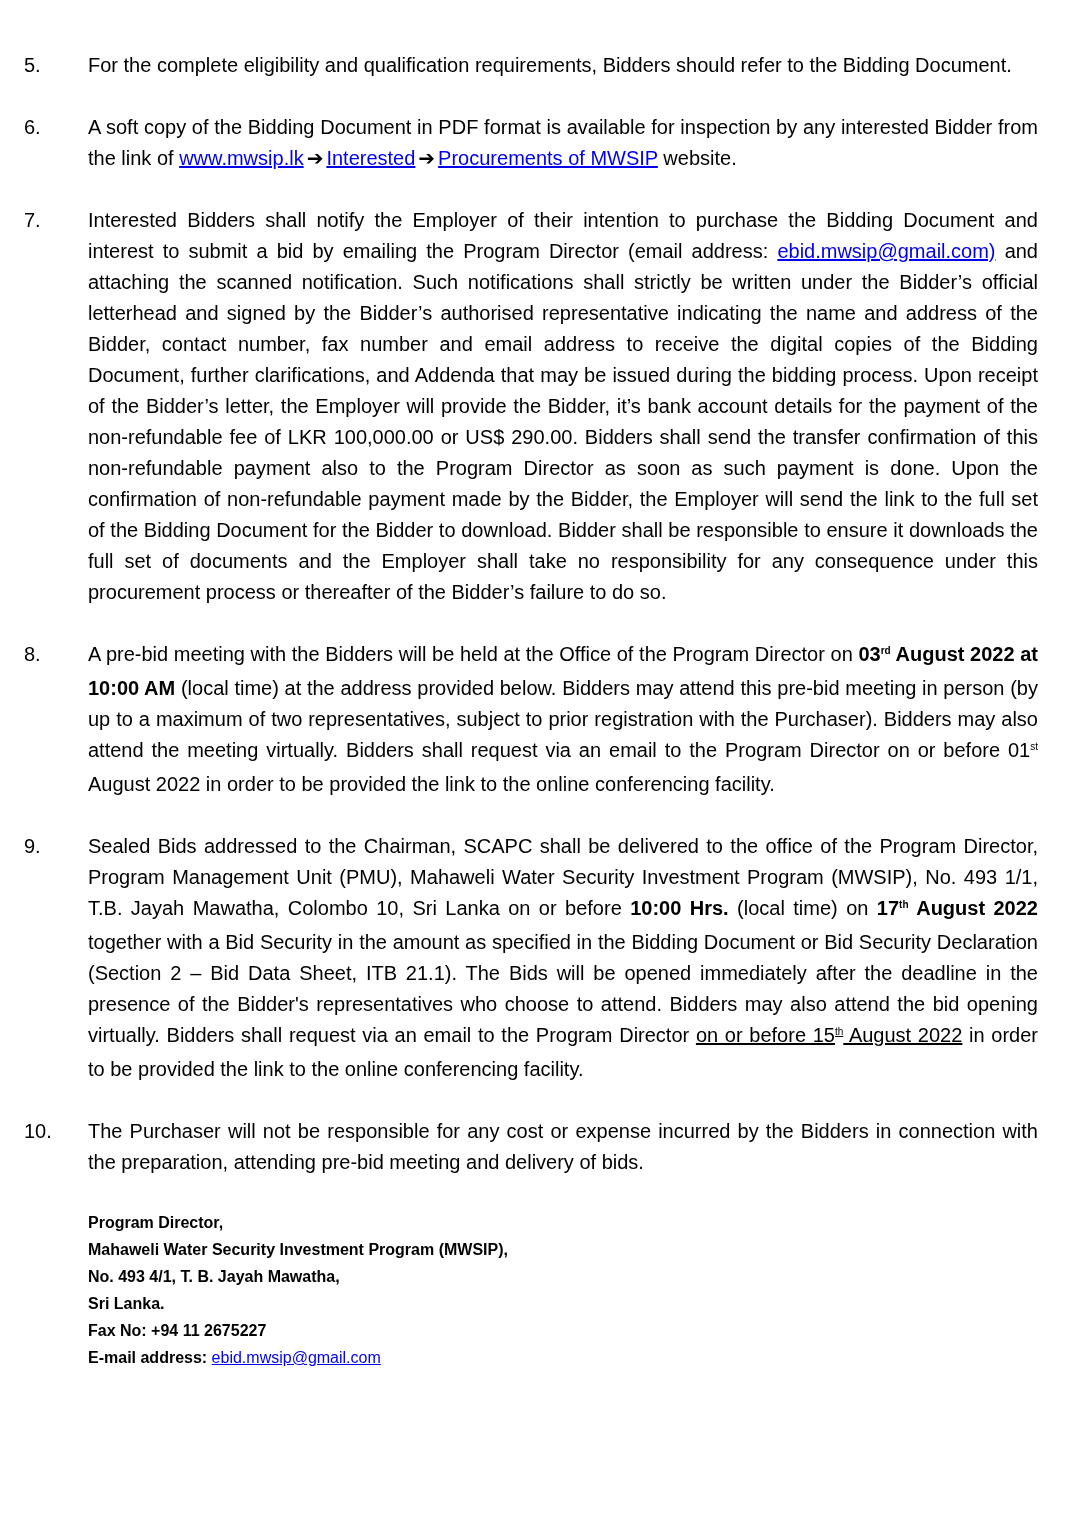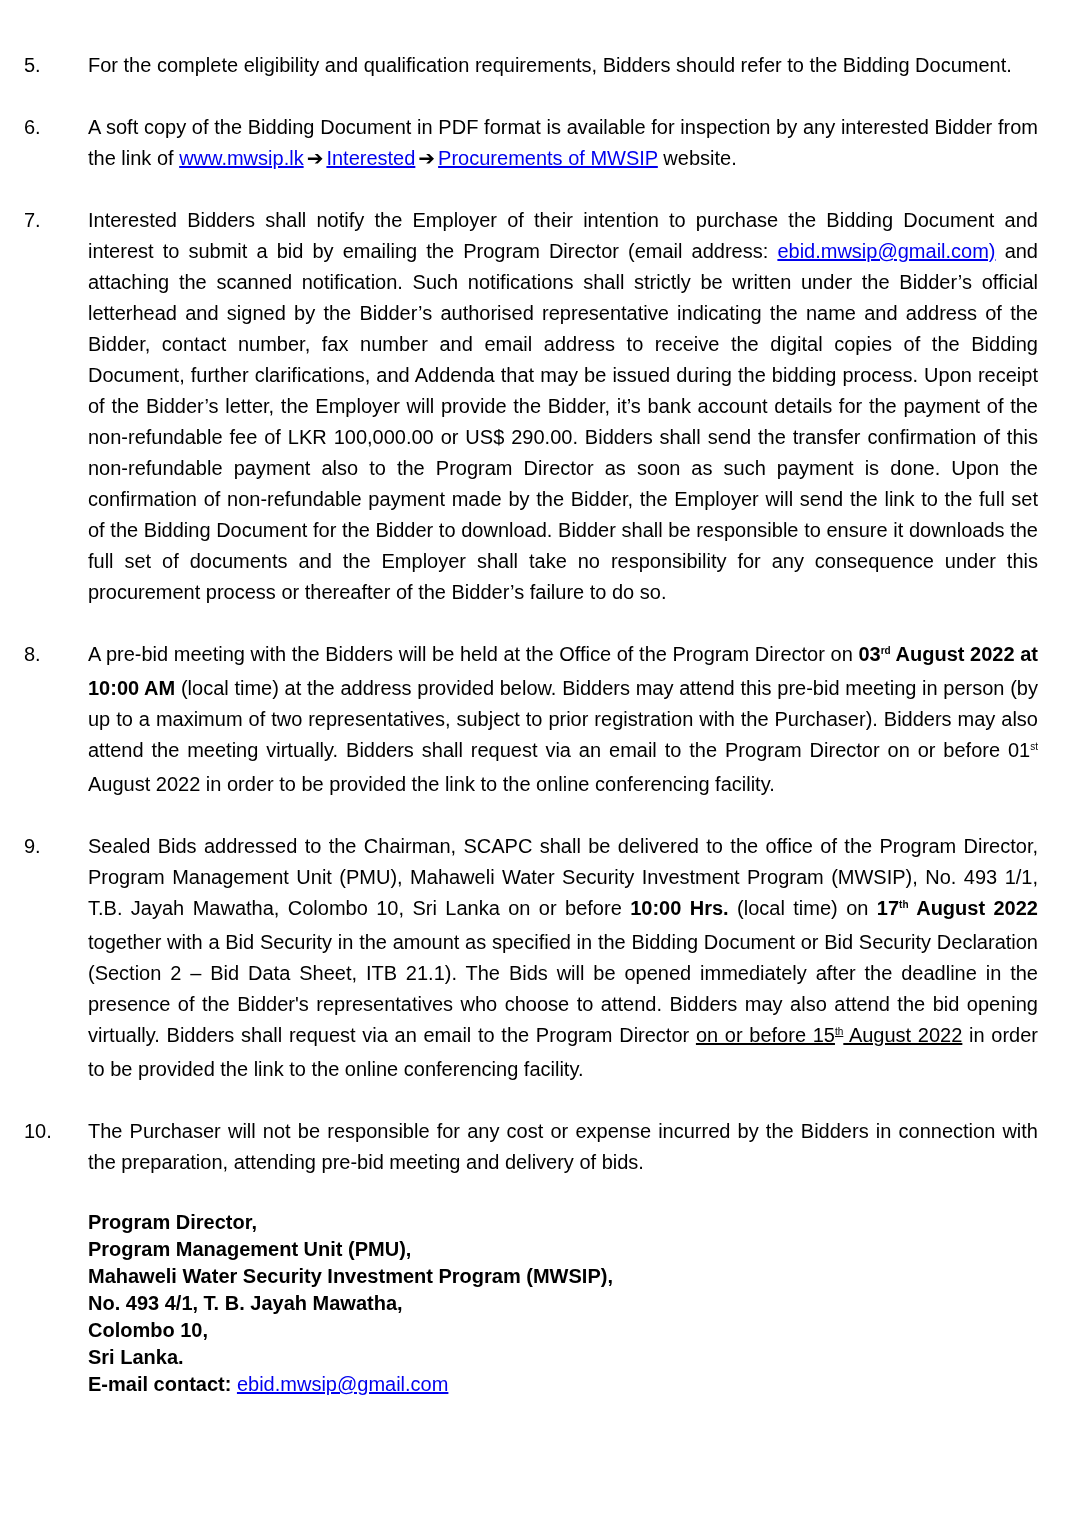--- a/index.html
+++ b/index.html
@@ -47,21 +47,21 @@
   }
   .arrow {
     color: var(--text-color, #000000);
     text-decoration: none;
     display: inline-block;
     padding: 0 3px;
     font-size: 20px;
   }
   .contact {
     margin: 27px 0 0 64px;
-    font-size: 20px;
+    font-size: 16px;
     line-height: 27px;
   }
   .contact-line { display: block; }
 </style>
 </head>
 <body>
 
 <div class="doc">
   <div id="items">
       <div class="item">
@@ -84,20 +84,19 @@
         <div class="num">9.</div>
         <div class="para"><span>Sealed Bids addressed to the Chairman, SCAPC shall be delivered to the office of the Program Director, Program Management Unit (PMU), Mahaweli Water Security Investment Program (MWSIP), No. 493 1/1, T.B. Jayah Mawatha, Colombo 10, Sri Lanka on or before </span><span class="b">10:00 Hrs.</span><span> (local time) on </span><span class="b">17</span><span class="b sup">th</span><span class="b"> August 2022</span><span> together with a Bid Security in the amount as specified in the Bidding Document or Bid Security Declaration (Section 2 – Bid Data Sheet, ITB 21.1). The Bids will be opened immediately after the deadline in the presence of the Bidder's representatives who choose to attend. Bidders may also attend the bid opening virtually. Bidders shall request via an email to the Program Director </span><span class="u">on or before 15</span><span class="u sup">th</span><span class="u"> August 2022</span><span> in order to be provided the link to the online conferencing facility.</span></div>
       </div>
       <div class="item">
         <div class="num">10.</div>
         <div class="para"><span>The Purchaser will not be responsible for any cost or expense incurred by the Bidders in connection with the preparation, attending pre-bid meeting and delivery of bids.</span></div>
       </div>
     </div>
   <div id="contact" class="contact">
       <span class="contact-line"><span class="b">Program Director,</span></span>
-      <span class="contact-line"><span class="b">Program Management Unit (PMU),</span></span>
       <span class="contact-line"><span class="b">Mahaweli Water Security Investment Program (MWSIP),</span></span>
       <span class="contact-line"><span class="b">No. 493 4/1, T. B. Jayah Mawatha,</span></span>
-      <span class="contact-line"><span class="b">Colombo 10,</span></span>
       <span class="contact-line"><span class="b">Sri Lanka.</span></span>
-      <span class="contact-line"><span class="b">E-mail contact: </span><a class="link" href="#">ebid.mwsip@gmail.com</a></span>
+      <span class="contact-line"><span class="b">Fax No: +94 11 2675227</span></span>
+      <span class="contact-line"><span class="b">E-mail address: </span><a class="link" href="#">ebid.mwsip@gmail.com</a></span>
     </div>
 </div>
 
 </body></html>

